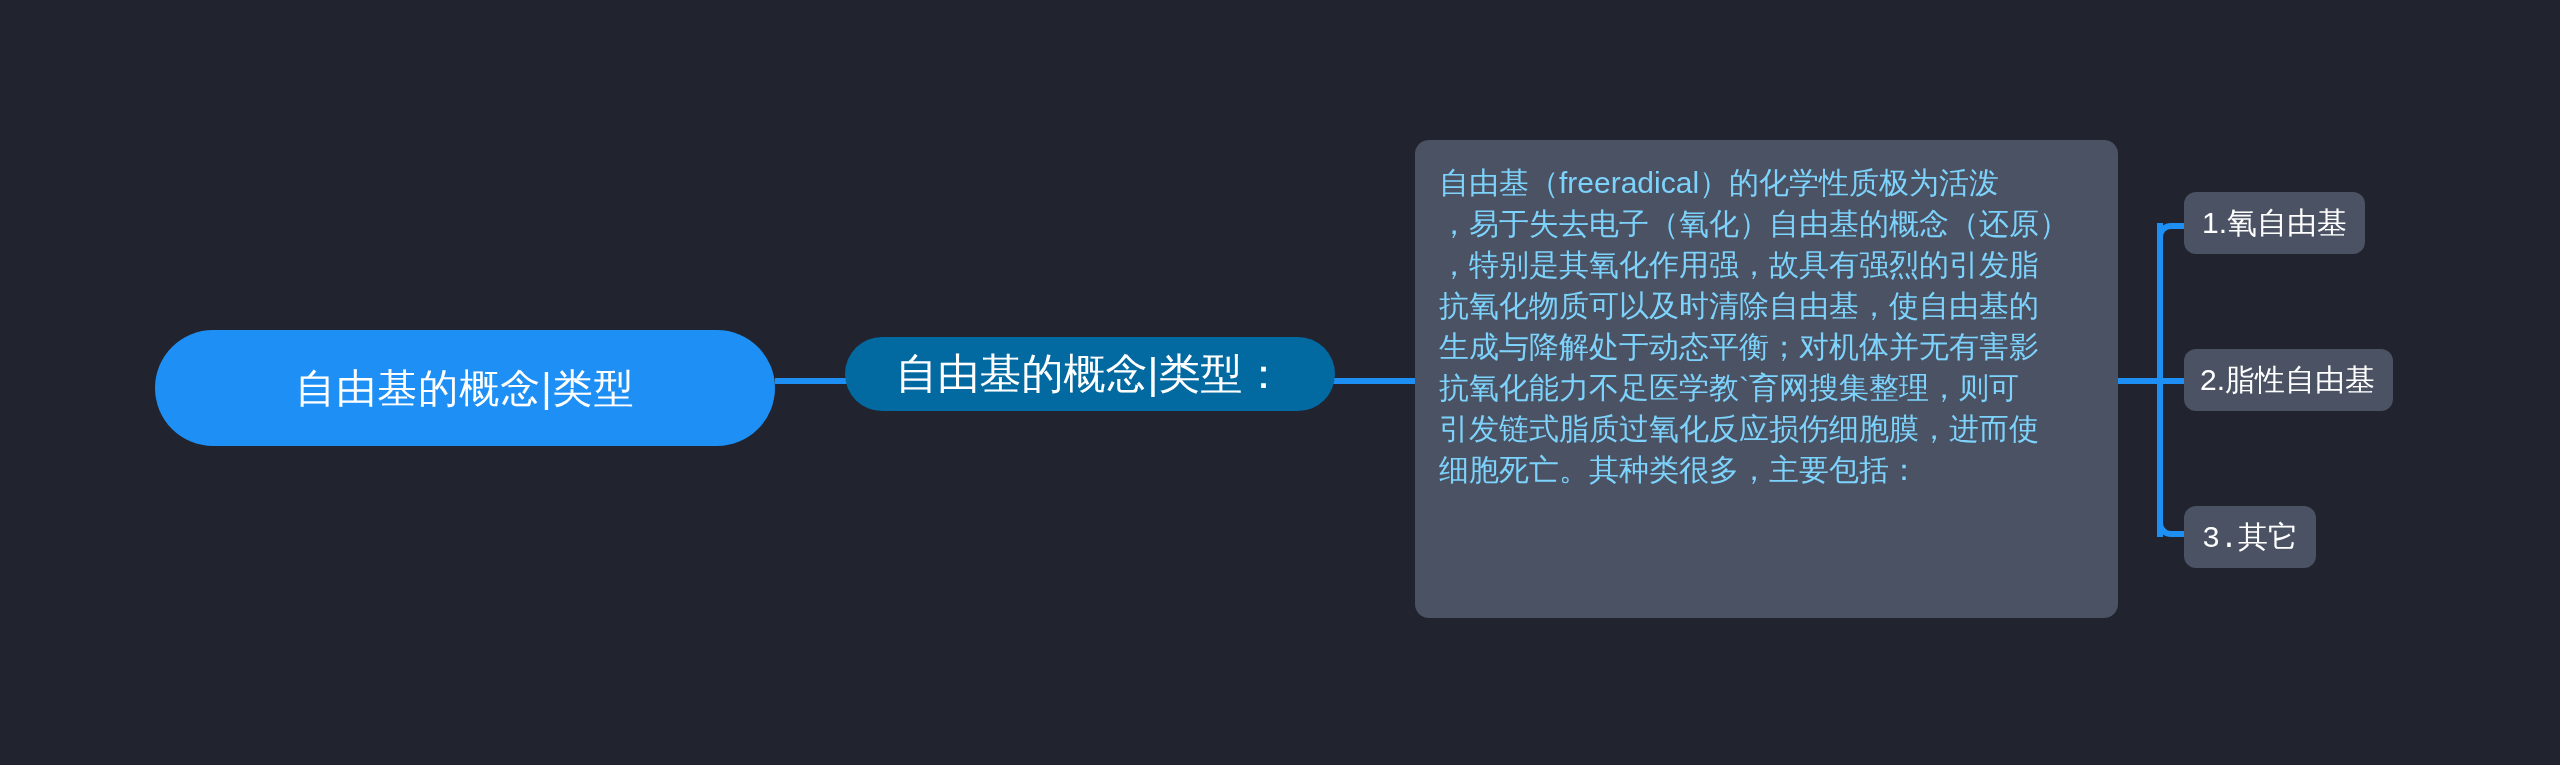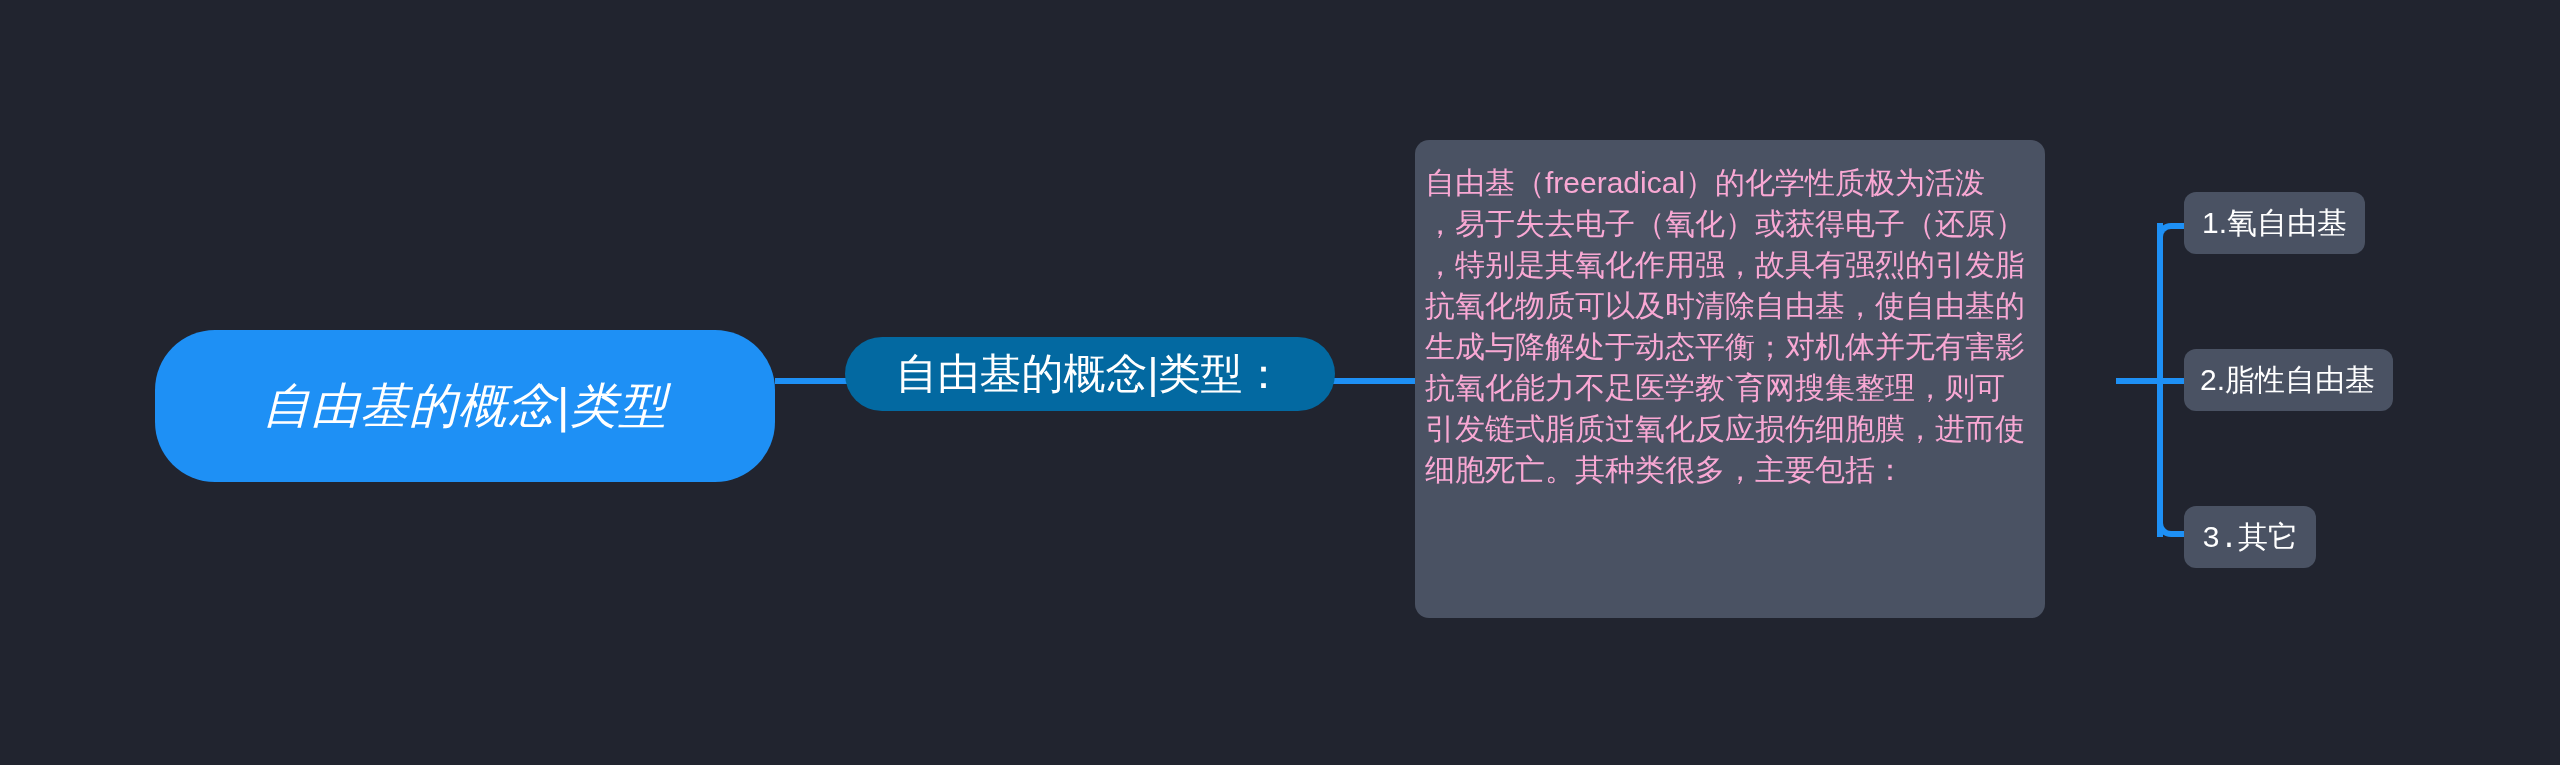--- a/index.html
+++ b/index.html
@@ -29,50 +29,49 @@
     align-items: center;
     justify-content: center;
     color: #ffffff;
     white-space: nowrap;
   }
 
   .node-root {
     left: 155px;
     top: 330px;
     width: 620px;
-    height: 152px;
+    height: 116px;
     background: #1e90f5;
     border-radius: 60px;
-    font-size: 48px;
+    font-size: 40px;
     letter-spacing: 1px;
-    font-style: italic;
   }
 
   .node-sub {
     left: 845px;
     top: 337px;
     width: 490px;
     height: 74px;
     background: #0369a1;
     border-radius: 41px;
     font-size: 42px;
   }
 
   
   .node-body {
     position: absolute;
     left: 1415px;
     top: 140px;
-    width: 630px;
+    width: 703px;
     height: 478px;
     box-sizing: border-box;
     background: #4a5263;
     border-radius: 14px;
-    padding: 22px 26px 20px 10px;
-    color: #f9a8d4;
+    padding: 22px 26px 20px 24px;
+    color: #7dd3fc;
     font-size: 30px;
     line-height: 41px;
     overflow: hidden;
   }
   .node-body .bodyline {
     display: block;
     white-space: pre;
   }
 
   
@@ -165,21 +164,21 @@
   <div class="node node-root">
     <span>自由基的概念|类型</span>
   </div>
 
   <div class="node node-sub">
     <span>自由基的概念|类型：</span>
   </div>
 
   <div class="node-body">
     <span class="bodyline">自由基（freeradical）的化学性质极为活泼</span>
-    <span class="bodyline">，易于失去电子（氧化）或获得电子（还原）</span>
+    <span class="bodyline">，易于失去电子（氧化）自由基的概念（还原）</span>
     <span class="bodyline">，特别是其氧化作用强，故具有强烈的引发脂</span>
     <span class="bodyline">抗氧化物质可以及时清除自由基，使自由基的</span>
     <span class="bodyline">生成与降解处于动态平衡；对机体并无有害影</span>
     <span class="bodyline">抗氧化能力不足医学教`育网搜集整理，则可</span>
     <span class="bodyline">引发链式脂质过氧化反应损伤细胞膜，进而使</span>
     <span class="bodyline">细胞死亡。其种类很多，主要包括：</span>
   </div>
 
   <div class="node-leaf leaf-1">
     <span>1.氧自由基</span>

